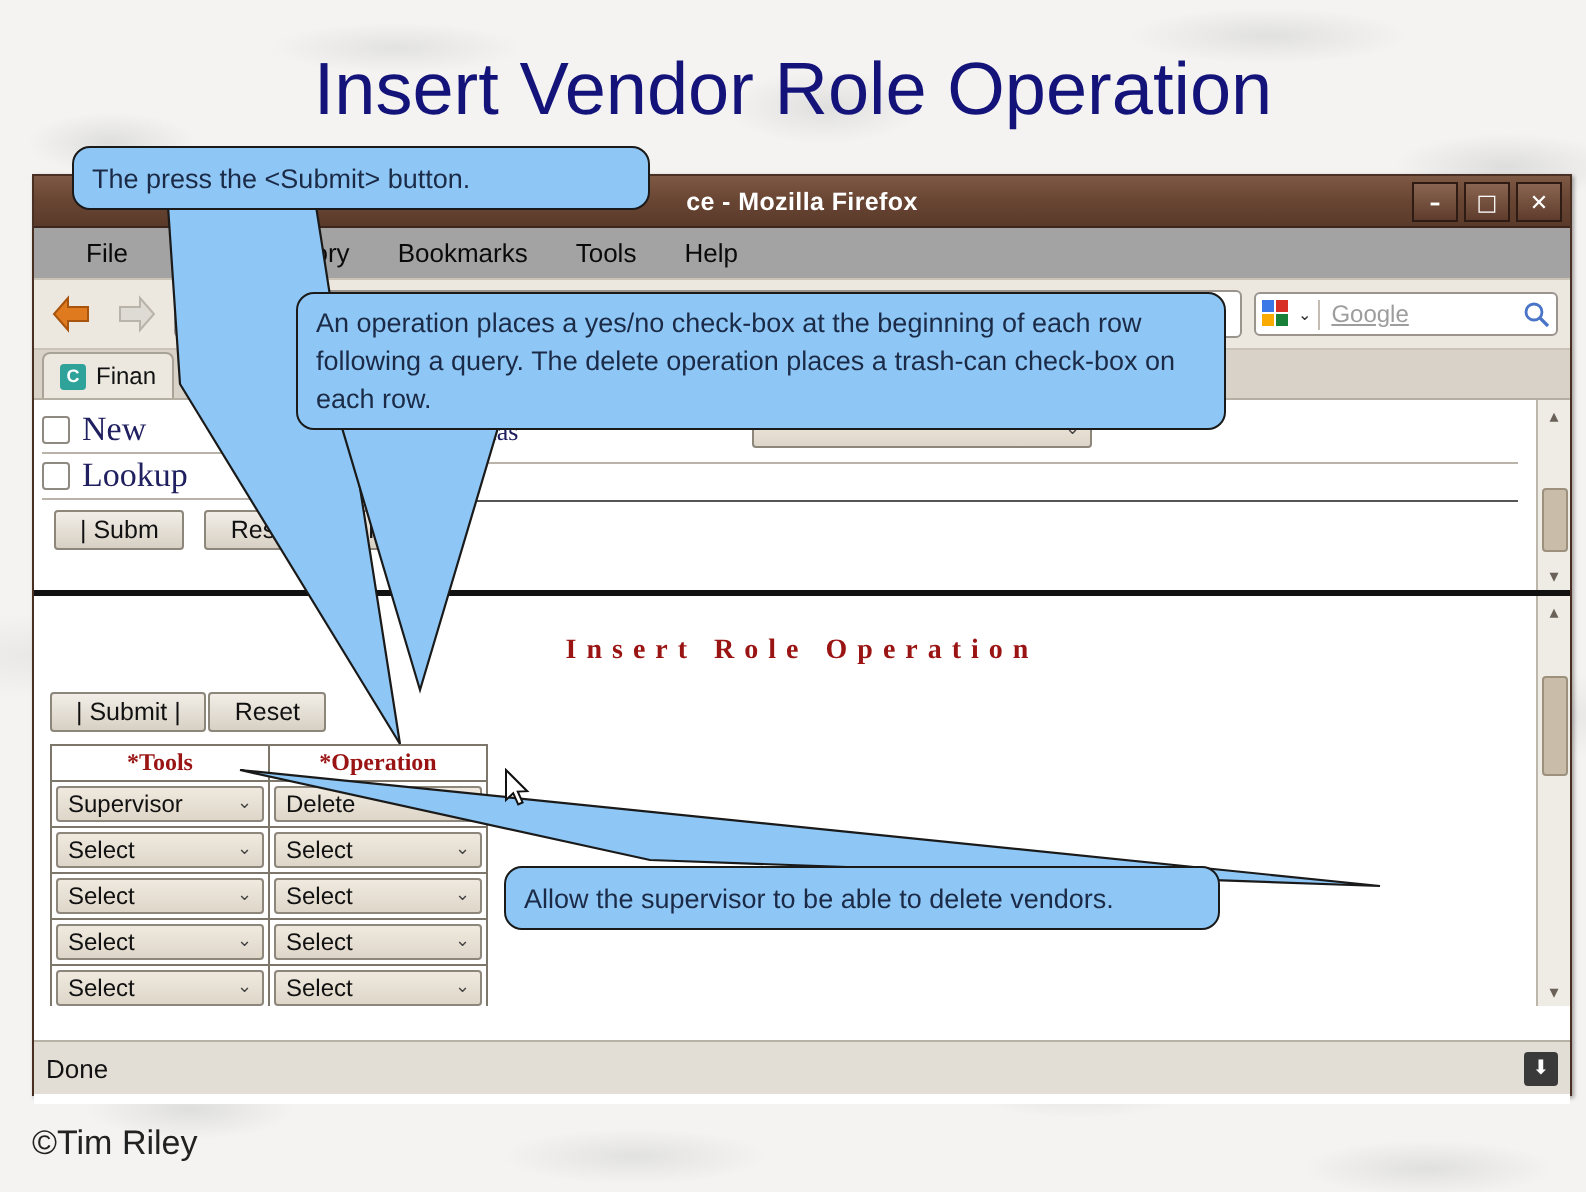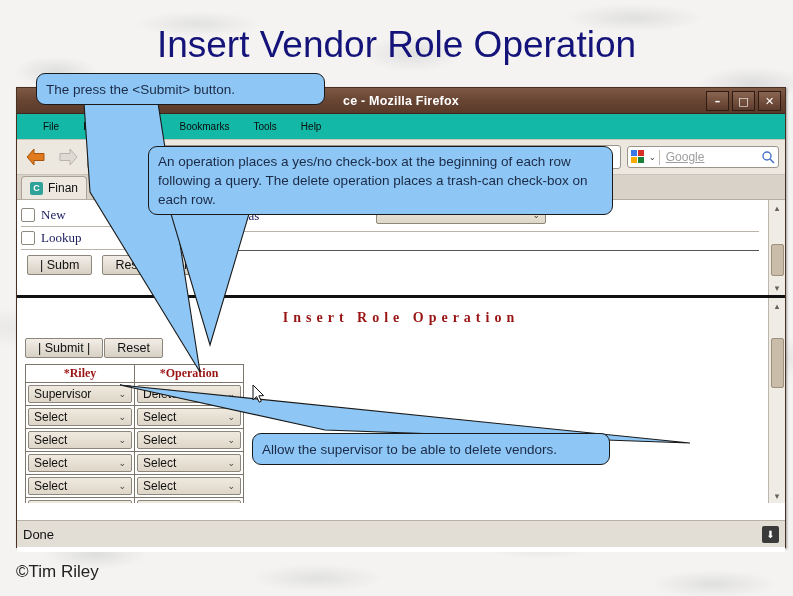--- a/index.html
+++ b/index.html
@@ -55,23 +55,23 @@
   .wbtn{
     width:21px;height:18px;
     background:linear-gradient(180deg,#8a6551,#5e3c2c);
     border:1px solid #2e1c14;
     display:flex;align-items:center;justify-content:center;
     color:#fff;font-size:10px;font-weight:bold;line-height:1;
   }
   .wbtn .gl{font-family:"DejaVu Sans",sans-serif;font-size:11px;}
   
   #menubar{
-    height:25px;background:#14b8a6;border-bottom:1px solid #c9c3b8;
+    height:25px;background:#a3a3a3;border-bottom:1px solid #c9c3b8;
     display:flex;align-items:center;padding-left:26px;gap:24px;
-    font-size:10px;color:#0a0a0a;
+    font-size:13px;color:#0a0a0a;
   }
   .menu-item{white-space:nowrap;}
   
   #navbar{
     height:34px;background:#ece8e0;border-bottom:1px solid #c9c3b8;
     display:flex;align-items:center;padding:0 6px;gap:6px;
   }
   .navarrow{width:26px;height:26px;display:flex;align-items:center;justify-content:center;}
   .navarrow svg{display:block;}
   #urlbar{
@@ -119,38 +119,38 @@
     position:absolute;left:2px;width:11px;background:#c9bda9;
     border:1px solid #9d917e;border-radius:2px;
   }
   .sbtn-bot{position:absolute;bottom:0;left:0;right:0;}
   
   #topform{padding:4px 0 0 4px;font-size:12px;}
   .chkrow{display:flex;align-items:center;gap:6px;height:22px;}
   .chk{
     width:12px;height:12px;border:1px solid #8f8a81;background:#fff;border-radius:2px;
   }
-  .chklbl{font-family:"Liberation Serif",serif;font-size:13px;color:#202060;}
+  .chklbl{font-family:"Liberation Serif",serif;font-size:17px;color:#202060;}
   .tf-line{border-bottom:1px solid #b9b3a9;}
   .btnrow{display:flex;gap:10px;padding:5px 0 0 6px;}
   .btn{
     background:linear-gradient(180deg,#f2eee7,#d7d0c4);
     border:1px solid #8d867b;border-radius:2px;
     padding:2px 12px;font-size:12.5px;color:#111;white-space:nowrap;
   }
   .sel{
     background:linear-gradient(180deg,#efe9df,#ded6c8);
     border:1px solid #8d867b;border-radius:2px;
     height:18px;display:flex;align-items:center;justify-content:space-between;
     padding:0 5px;font-size:12px;color:#111;box-sizing:border-box;
   }
   .sel .cv{font-size:9px;color:#444;font-family:"DejaVu Sans",sans-serif;}
   
   #ins-title{
-    text-align:center;padding-top:12px;
+    text-align:center;padding-top:20px;
     color:#9b1414;font-weight:bold;font-size:14px;letter-spacing:5px;
     font-family:"Liberation Serif",serif;
   }
   #btnrow2{display:flex;gap:1px;padding:12px 0 0 8px;}
   #roletable{margin:6px 0 0 8px;border-collapse:collapse;}
   #roletable td,#roletable th{
     border:1px solid #7d766b;padding:0;
   }
   #roletable th{
     color:#9b1414;font-weight:bold;font-size:12px;
@@ -297,21 +297,21 @@
         <div id="ins-title">Insert Role Operation</div>
 
         <div id="btnrow2">
           <div class="btn">|  Submit  |</div>
           <div class="btn">Reset</div>
         </div>
 
         <table id="roletable">
           <thead>
             <tr>
-              <th>*Riley</th>
+              <th>*Tools</th>
               <th>*Operation</th>
             </tr>
           </thead>
           <tbody id="rolebody">
               <tr>
                 <td>
                   <div class="sel cellsel">
                     <span>Supervisor</span>
                     <span class="cv">⌄</span>
                   </div>

